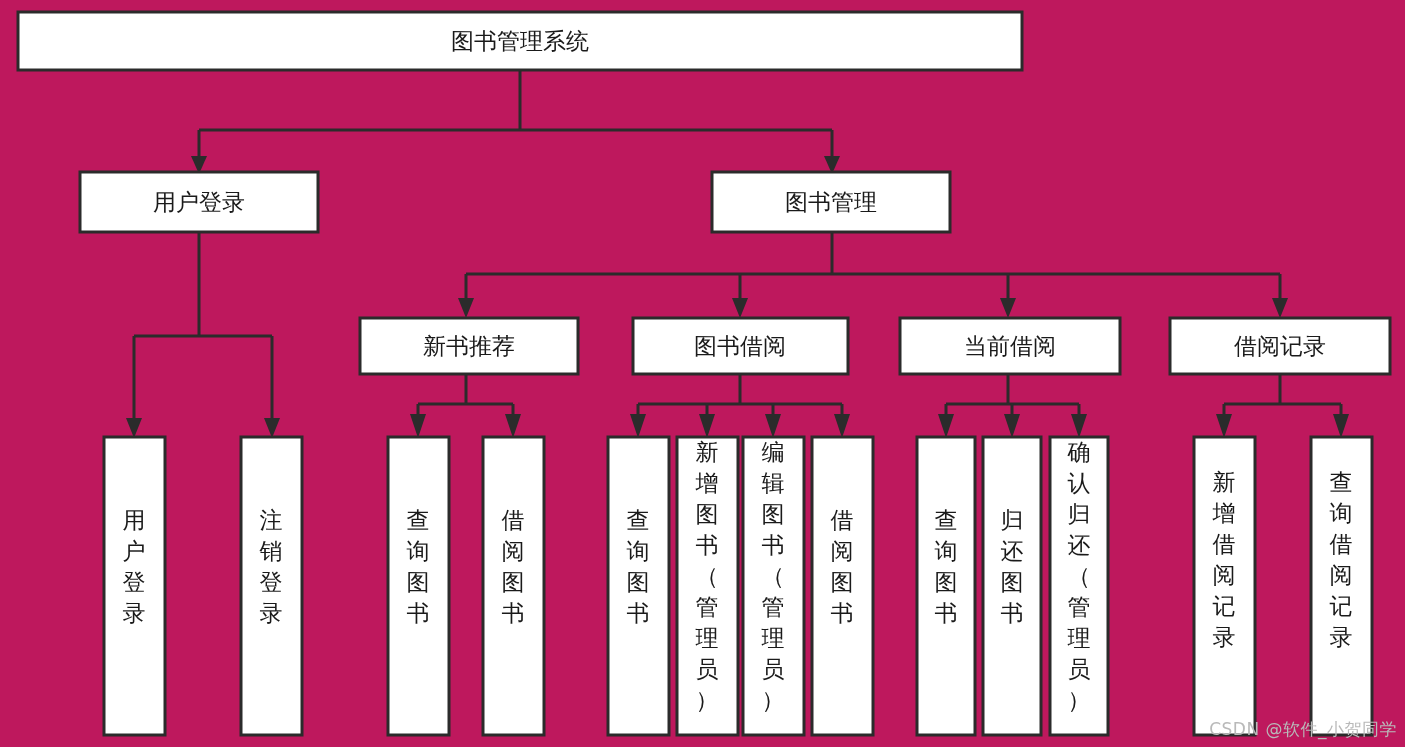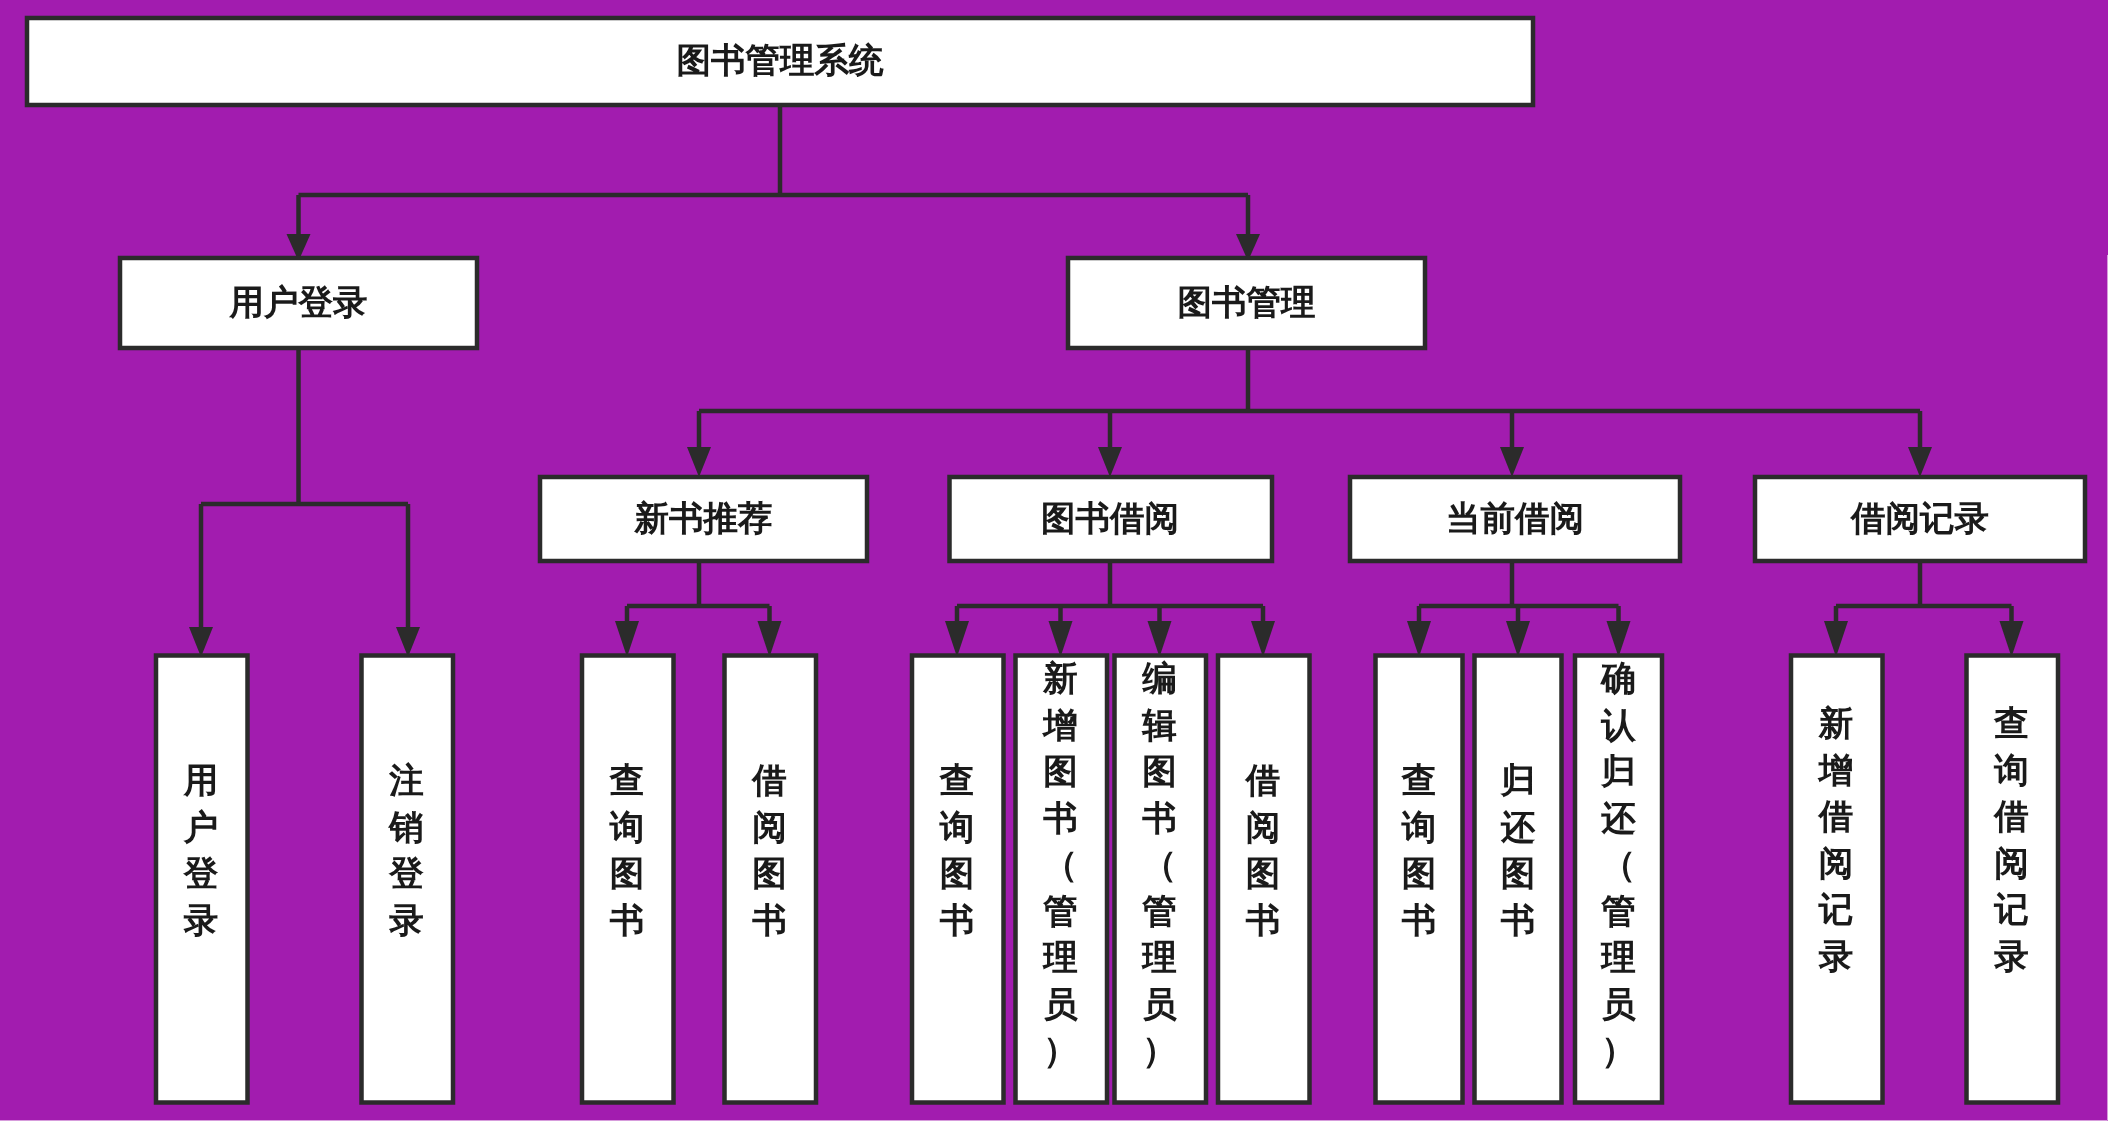--- a/index.html
+++ b/index.html
@@ -7,23 +7,22 @@
     padding: 0;
     background: #ffffff;
   }
   body {
     font-family: "DejaVu Sans", "Liberation Sans", sans-serif;
   }
   #diagram-root {
     position: relative;
     width: 1405px;
     height: 747px;
-    background: #a21caf;
+    background: #be185d;
     overflow: hidden;
-    font-weight: bold;
   }
   svg.flow {
     position: absolute;
     left: 0;
     top: 0;
     width: 1405px;
     height: 747px;
     display: block;
   }
   .node-box {
@@ -221,14 +220,15 @@
       <rect class="node-box" x="1194" y="437" width="61" height="298"></rect>
       <text class="node-label-vertical" x="1224" y="490"><tspan x="1224" dy="0">新</tspan><tspan x="1224" dy="31">增</tspan><tspan x="1224" dy="31">借</tspan><tspan x="1224" dy="31">阅</tspan><tspan x="1224" dy="31">记</tspan><tspan x="1224" dy="31">录</tspan></text>
     </g>
     <g>
       <rect class="node-box" x="1311" y="437" width="61" height="298"></rect>
       <text class="node-label-vertical" x="1341" y="490"><tspan x="1341" dy="0">查</tspan><tspan x="1341" dy="31">询</tspan><tspan x="1341" dy="31">借</tspan><tspan x="1341" dy="31">阅</tspan><tspan x="1341" dy="31">记</tspan><tspan x="1341" dy="31">录</tspan></text>
     </g>
 
   </svg>
 
+  <div class="watermark">CSDN @软件_小贺同学</div>
 
 </div>
 
 </body></html>

